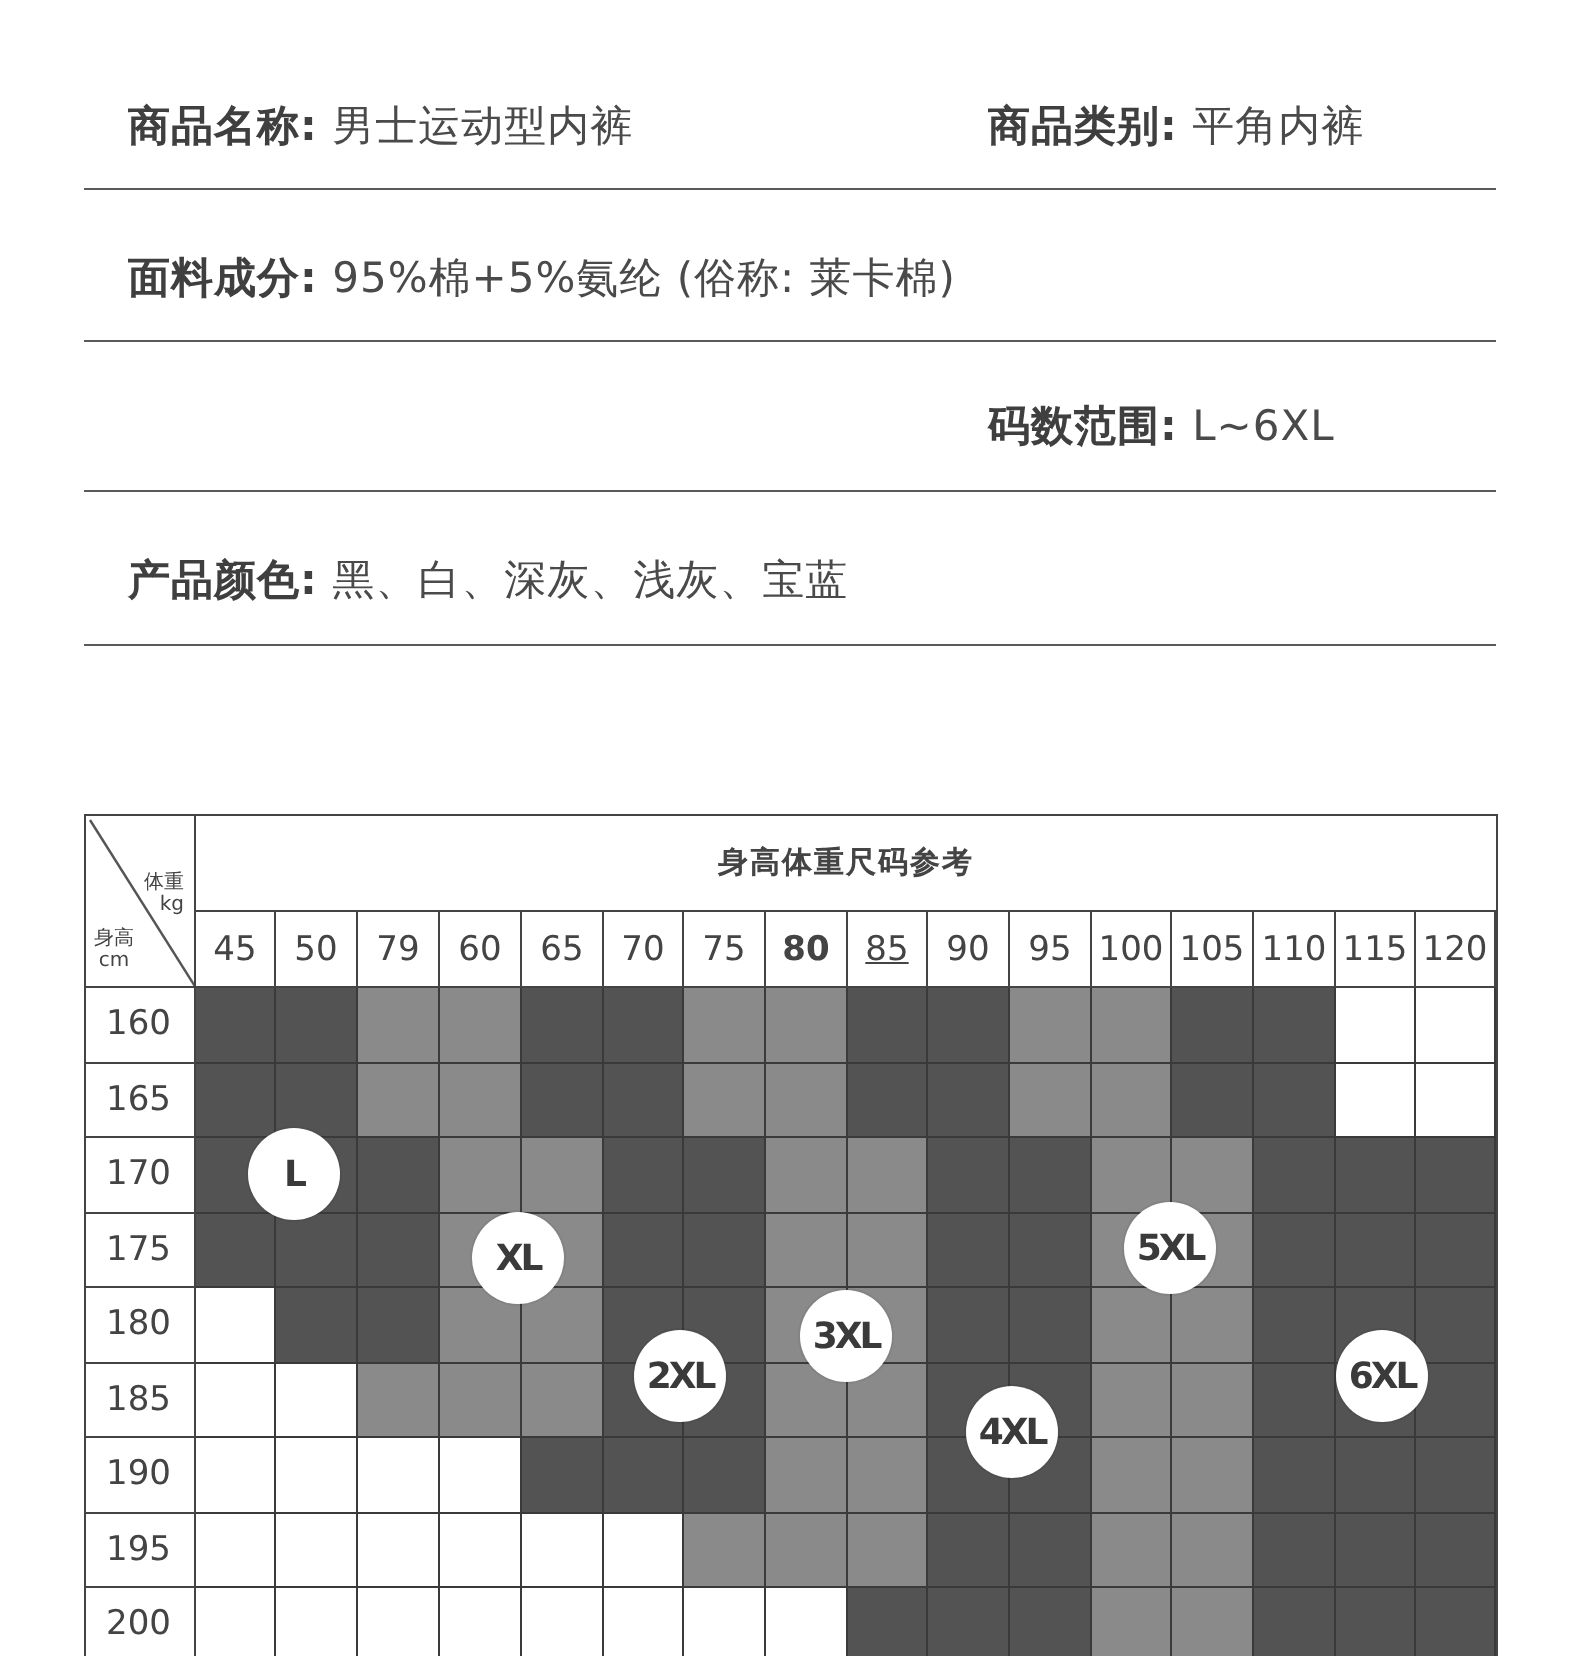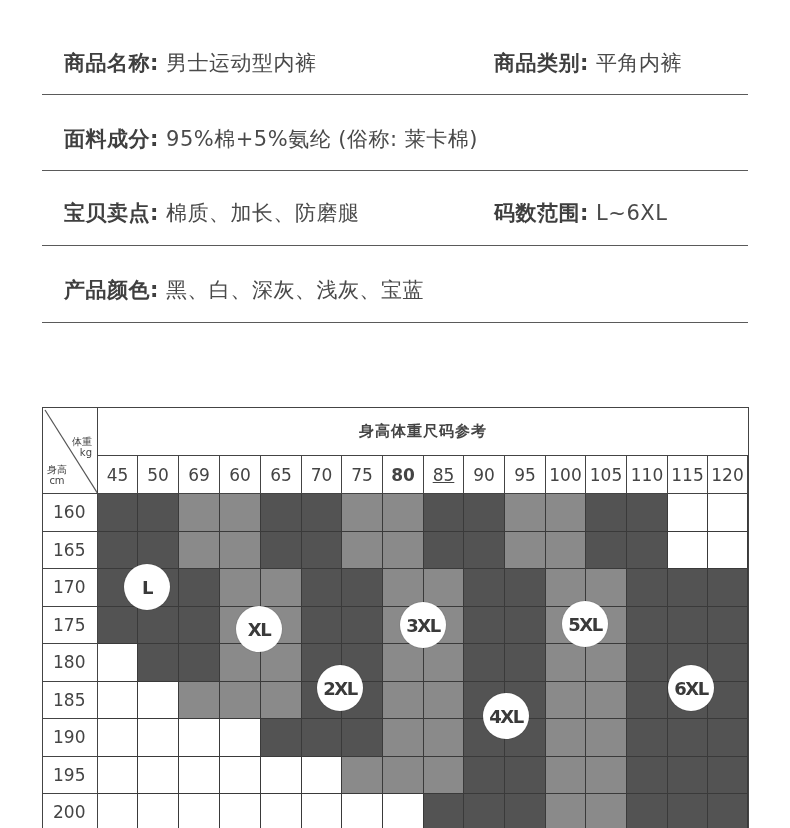--- a/index.html
+++ b/index.html
@@ -50,24 +50,20 @@
 </div>
 
 <div id="row2" class="info-row">
   <div class="info-item col-a">
     <span class="lbl">面料成分:</span>
     <span class="val">95%棉+5%氨纶 (俗称: 莱卡棉)</span>
   </div>
 </div>
 
 <div id="row3" class="info-row">
-  <div class="info-item col-a">
-    <span class="lbl">宝贝卖点:</span>
-    <span class="val">棉质、加长、防磨腿</span>
-  </div>
   <div class="info-item col-b">
     <span class="lbl">码数范围:</span>
     <span class="val">L~6XL</span>
   </div>
 </div>
 
 <div id="row4" class="info-row">
   <div class="info-item col-a">
     <span class="lbl">产品颜色:</span>
     <span class="val">黑、白、深灰、浅灰、宝蓝</span>
@@ -85,21 +81,21 @@
     </div>
     <div class="h">
       <div>身高</div>
       <div>cm</div>
     </div>
   </div>
   <div class="title">身高体重尺码参考</div>
   <div id="grid-layer">
       <div class="head" style="left: 55px; width: 40px;">45</div>
       <div class="head" style="left: 95px; width: 41px;">50</div>
-      <div class="head" style="left: 136px; width: 41px;">69</div>
+      <div class="head" style="left: 136px; width: 41px;">79</div>
       <div class="head" style="left: 177px; width: 41px;">60</div>
       <div class="head" style="left: 218px; width: 41px;">65</div>
       <div class="head" style="left: 259px; width: 40px;">70</div>
       <div class="head" style="left: 299px; width: 41px;">75</div>
       <div class="head" style="left: 340px; width: 41px; font-weight: bold;">80</div>
       <div class="head" style="left: 381px; width: 40px; text-decoration: underline;">85</div>
       <div class="head" style="left: 421px; width: 41px;">90</div>
       <div class="head" style="left: 462px; width: 41px;">95</div>
       <div class="head" style="left: 503px; width: 40px;">100</div>
       <div class="head" style="left: 543px; width: 41px;">105</div>
@@ -259,17 +255,17 @@
       <div class="cell" style="left: 584px; top: 386px; width: 41px; height: 37.5px; background: rgb(83, 83, 83);"></div>
       <div class="cell" style="left: 625px; top: 386px; width: 40px; height: 37.5px; background: rgb(83, 83, 83);"></div>
       <div class="cell" style="left: 665px; top: 386px; width: 40px; height: 37.5px; background: rgb(83, 83, 83);"></div>
     </div>
 </div>
 
 <div id="badge-layer">
     <div class="badge" style="left: 147px; top: 587px;">L</div>
     <div class="badge" style="left: 259px; top: 629px;">XL</div>
     <div class="badge" style="left: 340px; top: 688px;">2XL</div>
-    <div class="badge" style="left: 423px; top: 625px; text-align: center;">3XL</div>
+    <div class="badge" style="left: 423px; top: 668px; text-align: center;">3XL</div>
     <div class="badge" style="left: 506px; top: 716px;">4XL</div>
     <div class="badge" style="left: 585px; top: 624px;">5XL</div>
     <div class="badge" style="left: 691px; top: 688px;">6XL</div>
   </div>
 
 </body></html>

